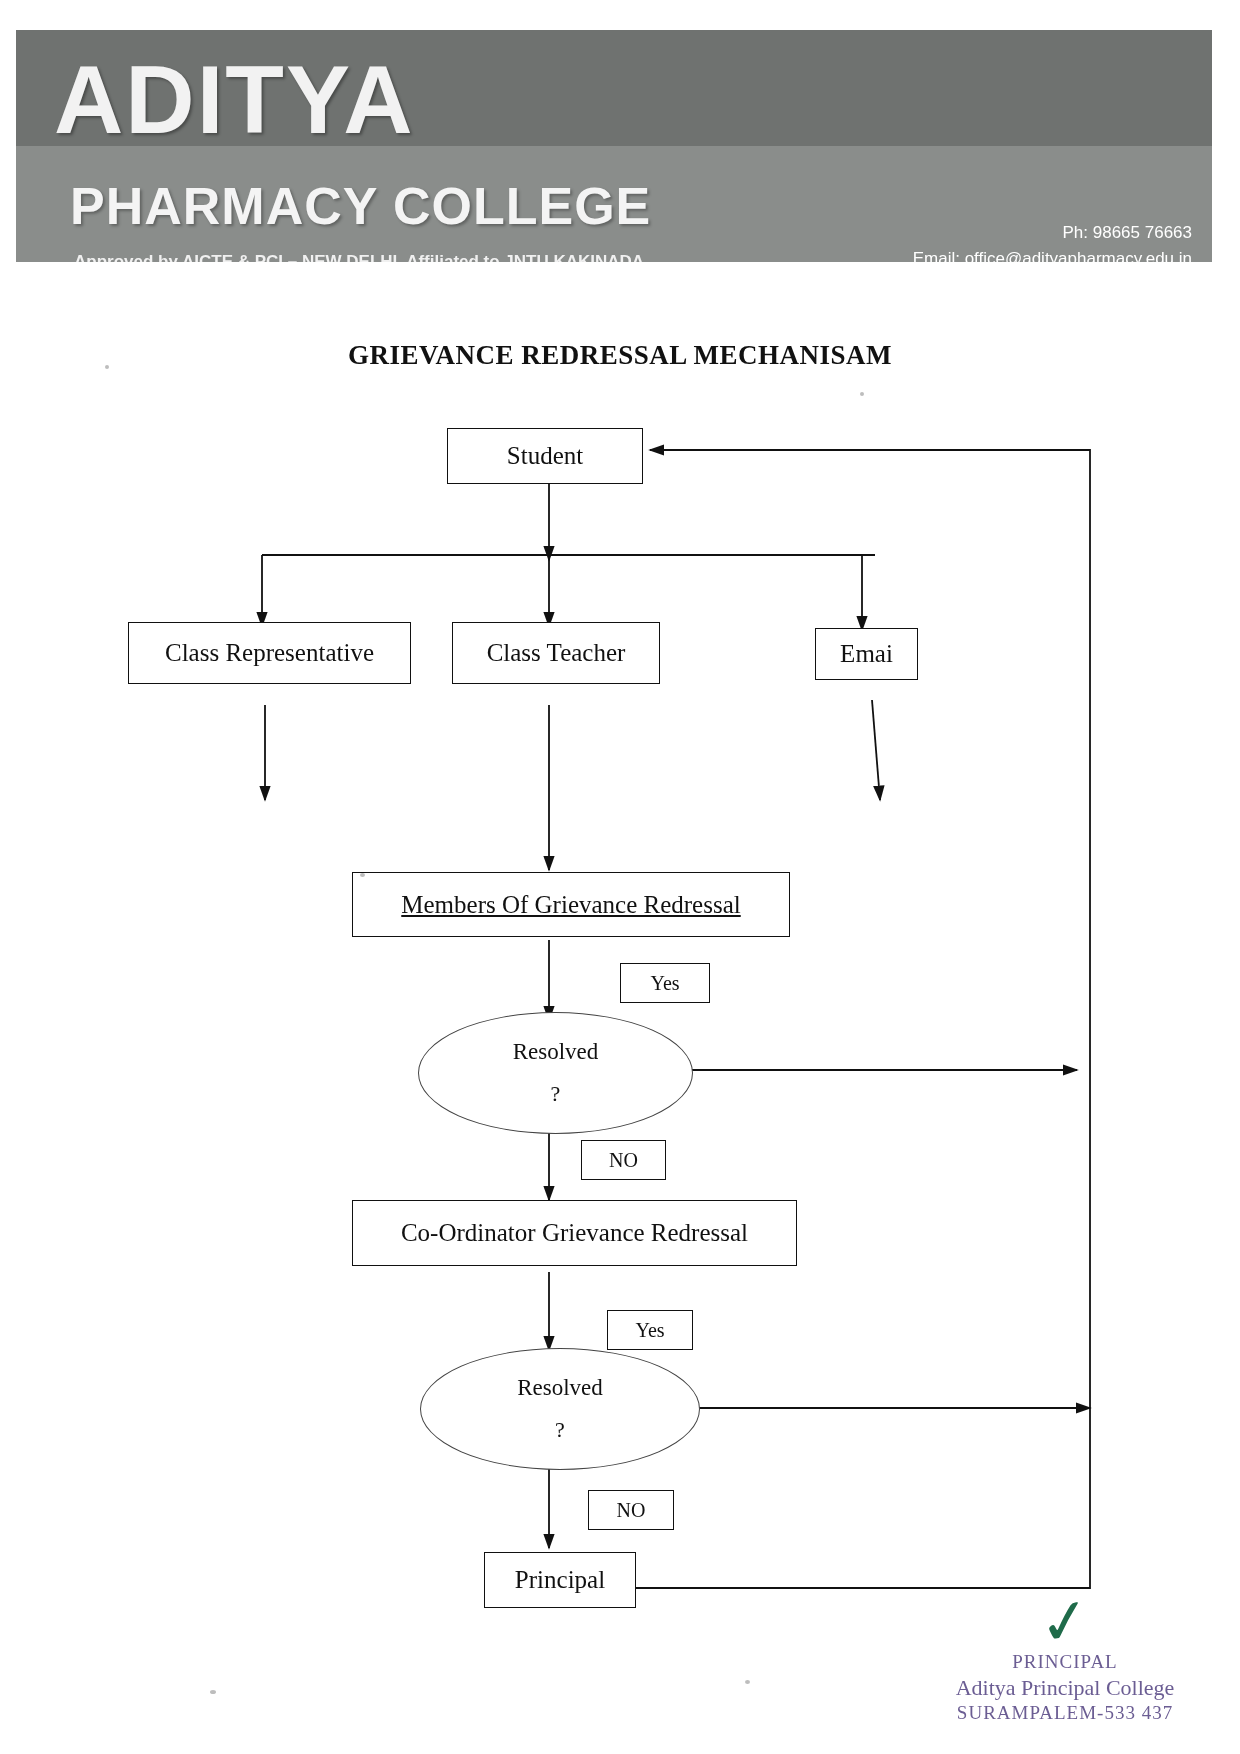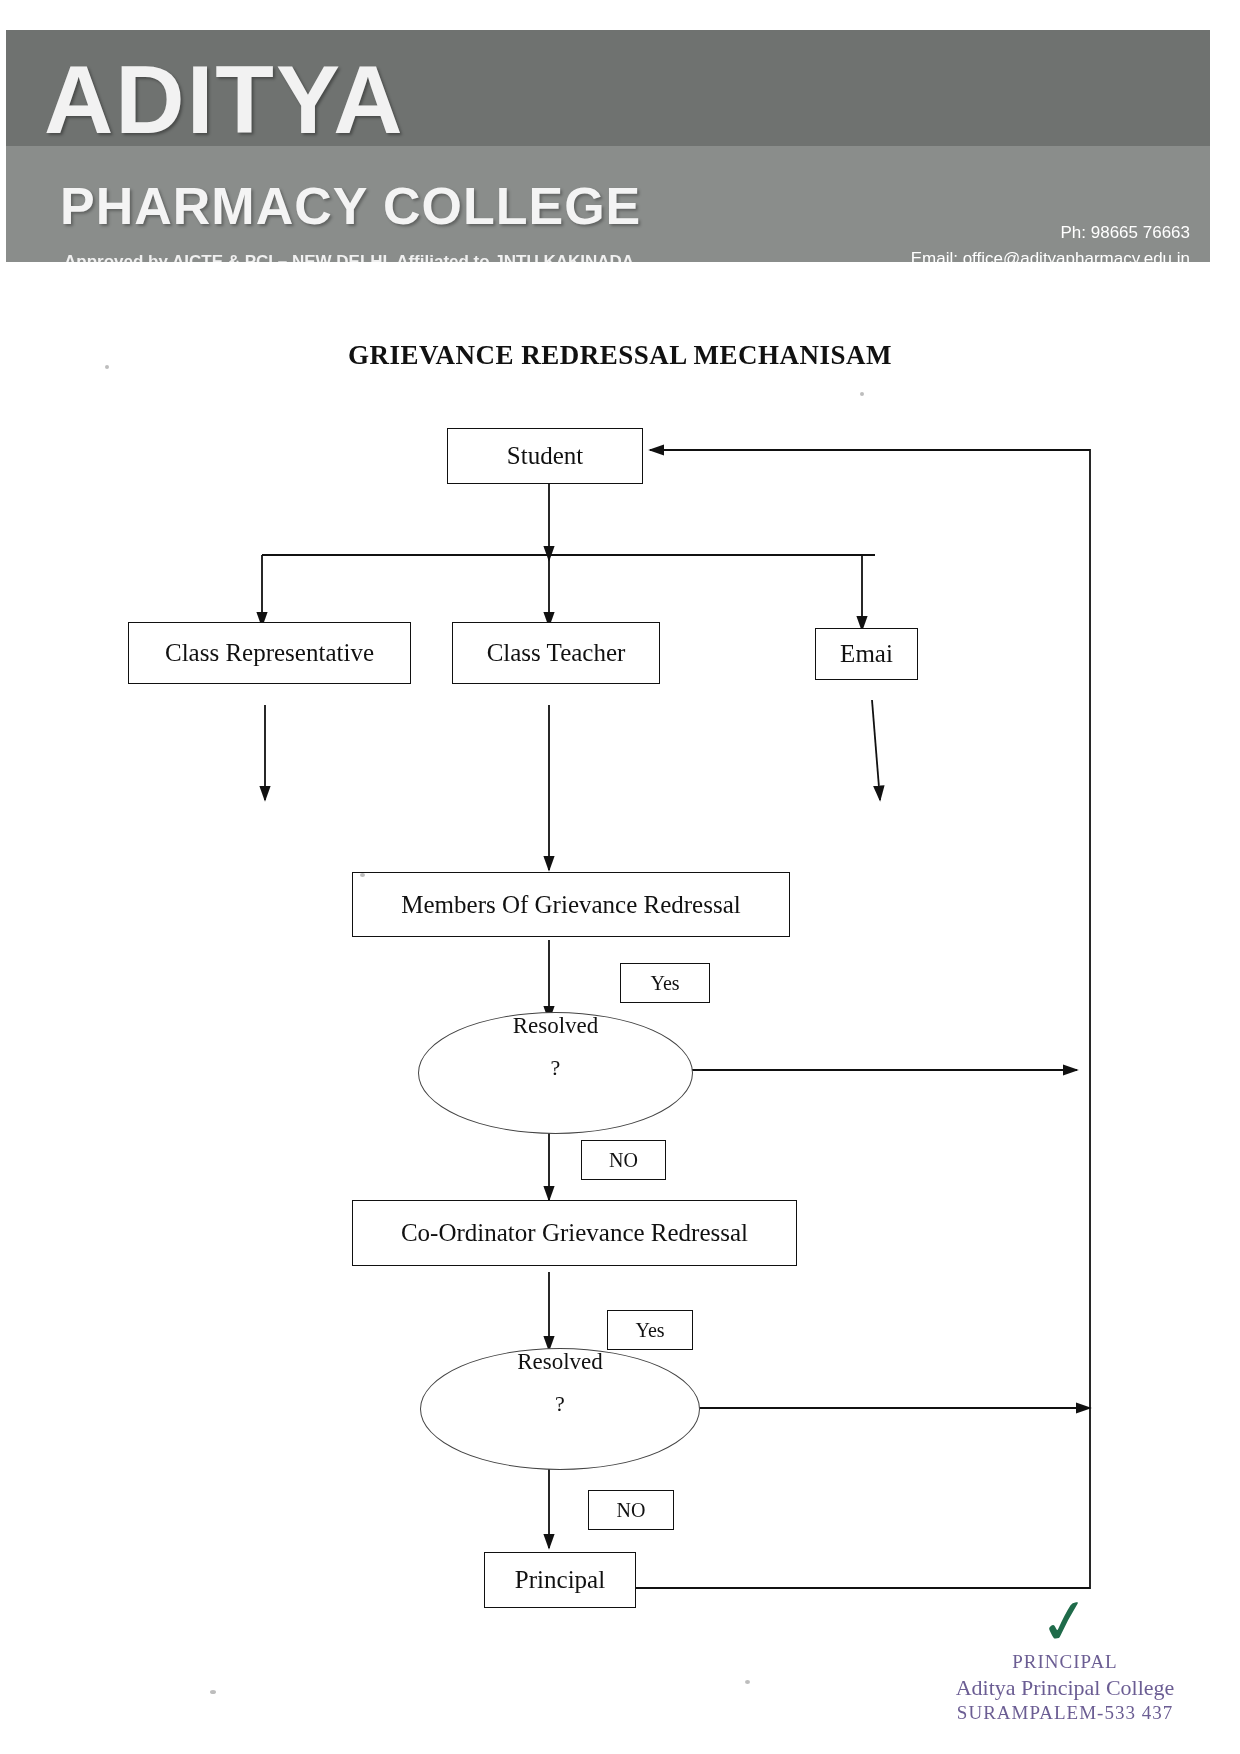--- a/index.html
+++ b/index.html
@@ -11,27 +11,26 @@
     width: 1240px;
     height: 1754px;
     position: relative;
     font-family: "Liberation Serif", serif;
     overflow: hidden;
   }
 
   
   .letterhead {
     position: absolute;
-    left: 6px;
+    left: 16px;
     top: 30px;
     width: 1196px;
     height: 232px;
     background: #7e8180;
     overflow: hidden;
-    padding-left: 8px;
   }
   .lh-top {
     position: absolute;
     left: 0; top: 0;
     width: 100%;
     height: 116px;
     background: #6f7270;
   }
   .lh-bottom {
     position: absolute;
@@ -133,21 +132,21 @@
     box-sizing: border-box;
   }
   .decision {
     position: absolute;
     border: 1.5px solid #444;
     border-radius: 50%;
     background: #fff;
     display: flex;
     flex-direction: column;
     align-items: center;
-    justify-content: flex-start;
+    justify-content: center;
     font-family: "Liberation Serif", serif;
     font-size: 23px;
     color: #111;
     box-sizing: border-box;
   }
   .decision .q {
     margin-top: 16px;
     font-size: 22px;
   }
 
@@ -266,21 +265,21 @@
   </div>
 
   <div class="node" style="left:452px; top:622px; width:208px; height:62px;">
     <span>Class Teacher</span>
   </div>
 
   <div class="node" style="left:815px; top:628px; width:103px; height:52px;">
     <span>Emai</span>
   </div>
 
-  <div class="node" style="left:352px; top:872px; width:438px; height:65px;">
+  <div class="node" style="left:352px; top:872px; width:438px; height:65px;text-decoration:underline;">
     <span>Members Of Grievance Redressal</span>
   </div>
 
   <div class="decision" style="left:418px; top:1012px; width:275px; height:122px;">
     <span>Resolved</span>
     <span class="q">?</span>
   </div>
 
   <div class="node" style="left:352px; top:1200px; width:445px; height:66px;">
     <span>Co-Ordinator Grievance Redressal</span>

